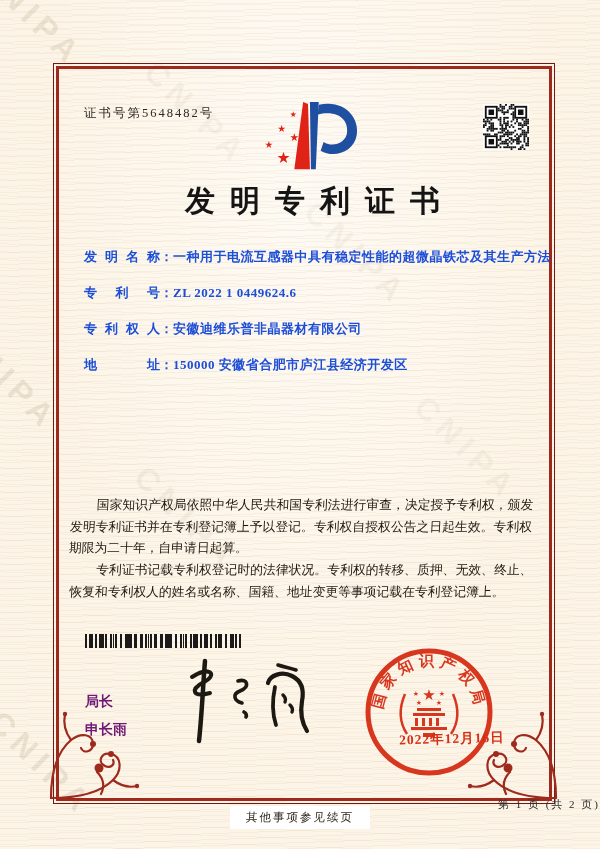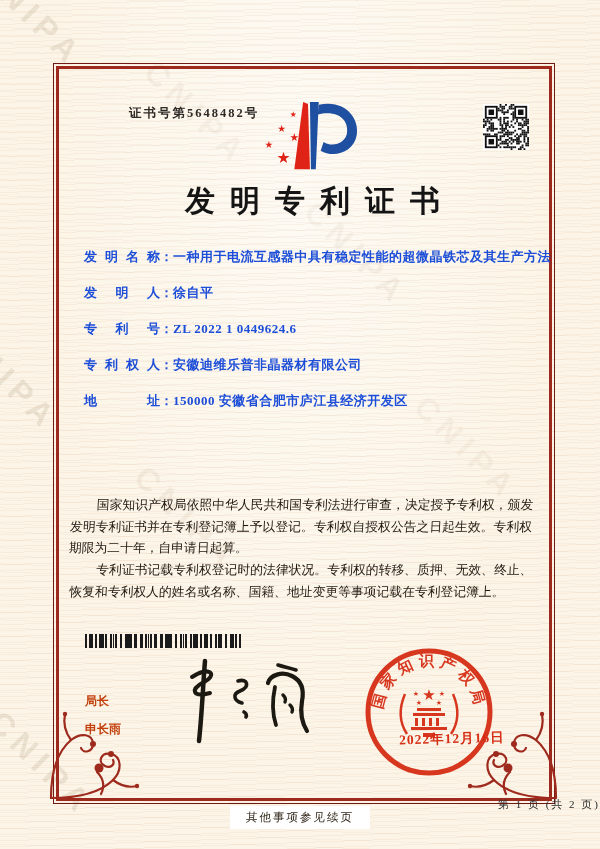--- a/index.html
+++ b/index.html
@@ -12,40 +12,40 @@
     background:
       repeating-linear-gradient(178deg, rgba(205,150,115,.10) 0 1px, rgba(255,255,255,0) 1px 6px),
       repeating-linear-gradient(182deg, rgba(205,150,115,.08) 0 1px, rgba(255,255,255,0) 1px 8px),
       radial-gradient(ellipse at 50% 20%, rgba(255,255,255,.55), rgba(255,255,255,0) 60%);}
   .wm{position:absolute;transform:rotate(45deg);font-family:"Liberation Sans","DejaVu Sans",sans-serif;
       font-weight:700;font-size:32px;letter-spacing:7px;color:rgba(176,156,128,.22);white-space:nowrap;}
   
   .frame-outer{position:absolute;left:53px;top:63px;width:500px;height:739px;
       border:1px solid #6f1a14;}
   .frame-inner{position:absolute;left:2px;top:2px;right:2px;bottom:2px;border:3px solid #9e2a1d;}
-  .certno{position:absolute;left:84px;top:105px;font-size:12.5px;letter-spacing:2px;color:#2e2a26;font-weight:700;margin-left:45px;}
+  .certno{position:absolute;left:84px;top:105px;font-size:12.5px;letter-spacing:2px;color:#2e2a26;font-weight:400;}
   .qr{position:absolute;left:483px;top:104px;width:46px;height:46px;background:#fff;}
   .logo{position:absolute;left:248px;top:99px;width:120px;height:78px;}
   .title{position:absolute;left:16px;top:181px;width:100%;text-align:center;font-size:30px;
       letter-spacing:15px;padding-left:8px;box-sizing:border-box;color:#141414;font-weight:600;}
   .fields{position:absolute;left:84px;top:248px;width:440px;font-size:13px;color:#1d4ed8;font-weight:700;}
   .frow{height:18px;line-height:18px;margin-bottom:18px;white-space:nowrap;}
   .flabel{display:inline-block;width:76px;text-align:justify;text-align-last:justify;vertical-align:top;}
   .fvalue{letter-spacing:.5px;}
   .grantrow .g1{display:inline-block;width:252px;}
   .paras{position:absolute;left:70px;top:495px;width:462px;font-size:12.8px;line-height:21.5px;
       color:#20180f;text-align:justify;}
   .paras p{margin:0;text-indent:2em;transform:skewX(-3deg);}
   .barcode{position:absolute;left:85px;top:634px;width:156px;height:14px;
       background:
         repeating-linear-gradient(90deg,#1b1b1b 0 2px,rgba(0,0,0,0) 2px 5px),
         repeating-linear-gradient(90deg,#1b1b1b 0 1px,rgba(0,0,0,0) 1px 7px),
         repeating-linear-gradient(90deg,rgba(0,0,0,0) 0 4px,#1b1b1b 4px 6px,rgba(0,0,0,0) 6px 13px);}
   .official{position:absolute;left:85px;top:687px;font-family:"Liberation Sans","DejaVu Sans",sans-serif;
-      font-weight:700;font-size:12px;color:#c2410c;line-height:28px;}
+      font-weight:700;font-size:14px;color:#701a75;line-height:28px;}
   .signature{position:absolute;left:180px;top:655px;width:145px;height:95px;}
   .seal{position:absolute;left:361px;top:644px;width:136px;height:136px;opacity:.95;}
   .sealdate{position:absolute;left:372px;top:730px;width:160px;text-align:center;color:#d62d15;
       font-weight:700;font-size:13.5px;letter-spacing:1px;transform:rotate(-1.5deg);}
   .pagenum{position:absolute;left:0;top:779px;width:100%;text-align:right;font-size:11px;color:#2b2b2b;letter-spacing:2px;margin-top:18px;}
   .contnote{position:absolute;left:50%;top:806px;transform:translateX(-50%);background:#ffffff;
       padding:4px 16px;font-size:11.5px;color:#33291d;letter-spacing:2px;white-space:nowrap;}
   .contnote span{display:inline-block;transform:skewX(-4deg);}
   .flourish{position:absolute;width:100px;height:100px;}
   .fl-br{right:40px;top:702px;}
@@ -348,23 +348,20 @@
     </g>
   </svg>
 
   <div class="title">发明专利证书</div>
 
   <div class="fields">
     <div class="frow">
       <span class="flabel">发明名称</span>：<span class="fvalue">一种用于电流互感器中具有稳定性能的超微晶铁芯及其生产方法</span>
     </div>
     <div class="frow">
-      <span class="flabel">发明人</span>：<span class="fvalue">徐自平</span>
-    </div>
-    <div class="frow">
       <span class="flabel">专利号</span>：<span class="fvalue">ZL 2022 1 0449624.6</span>
     </div>
     <div class="frow">
       <span class="flabel">专利权人</span>：<span class="fvalue">安徽迪维乐普非晶器材有限公司</span>
     </div>
     <div class="frow">
       <span class="flabel">地址</span>：<span class="fvalue">150000 安徽省合肥市庐江县经济开发区</span>
     </div>
   </div>
 

